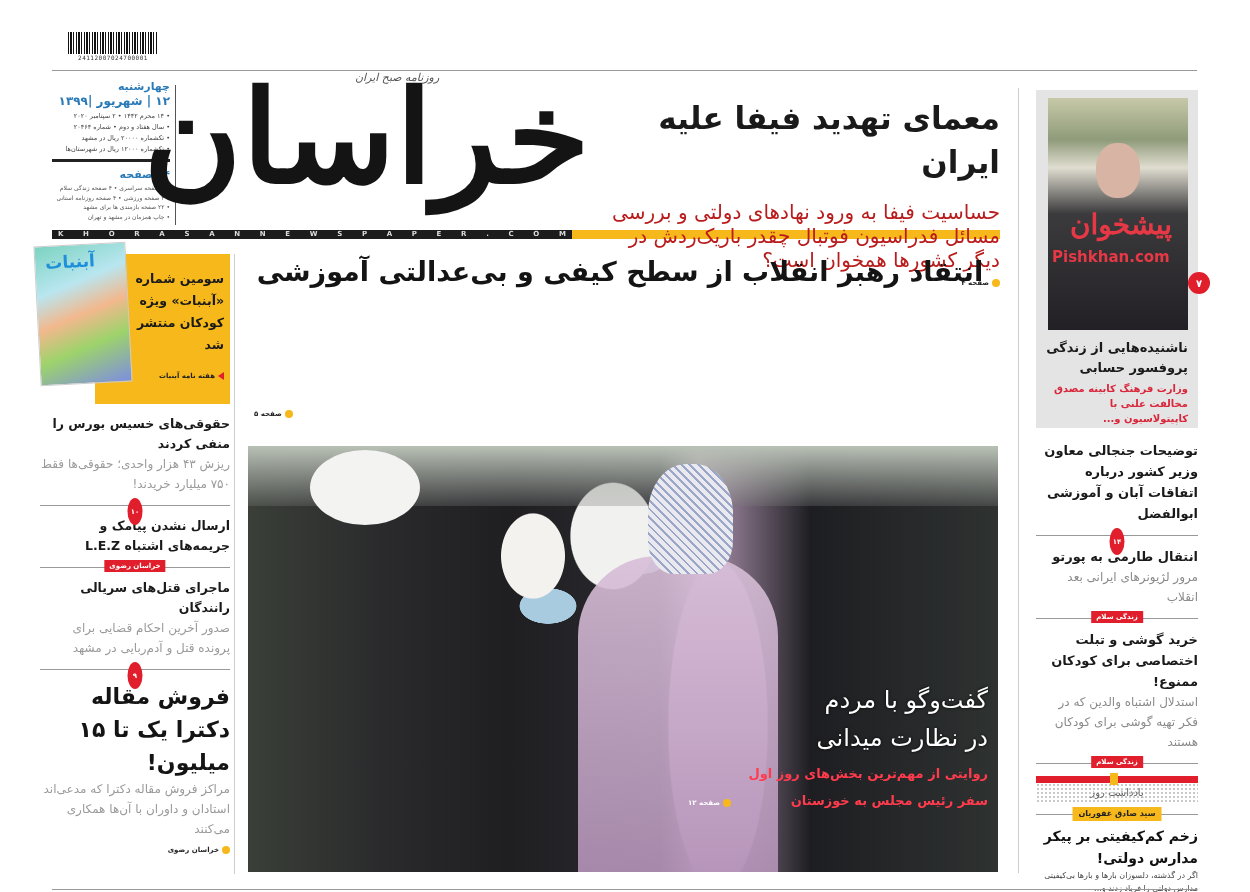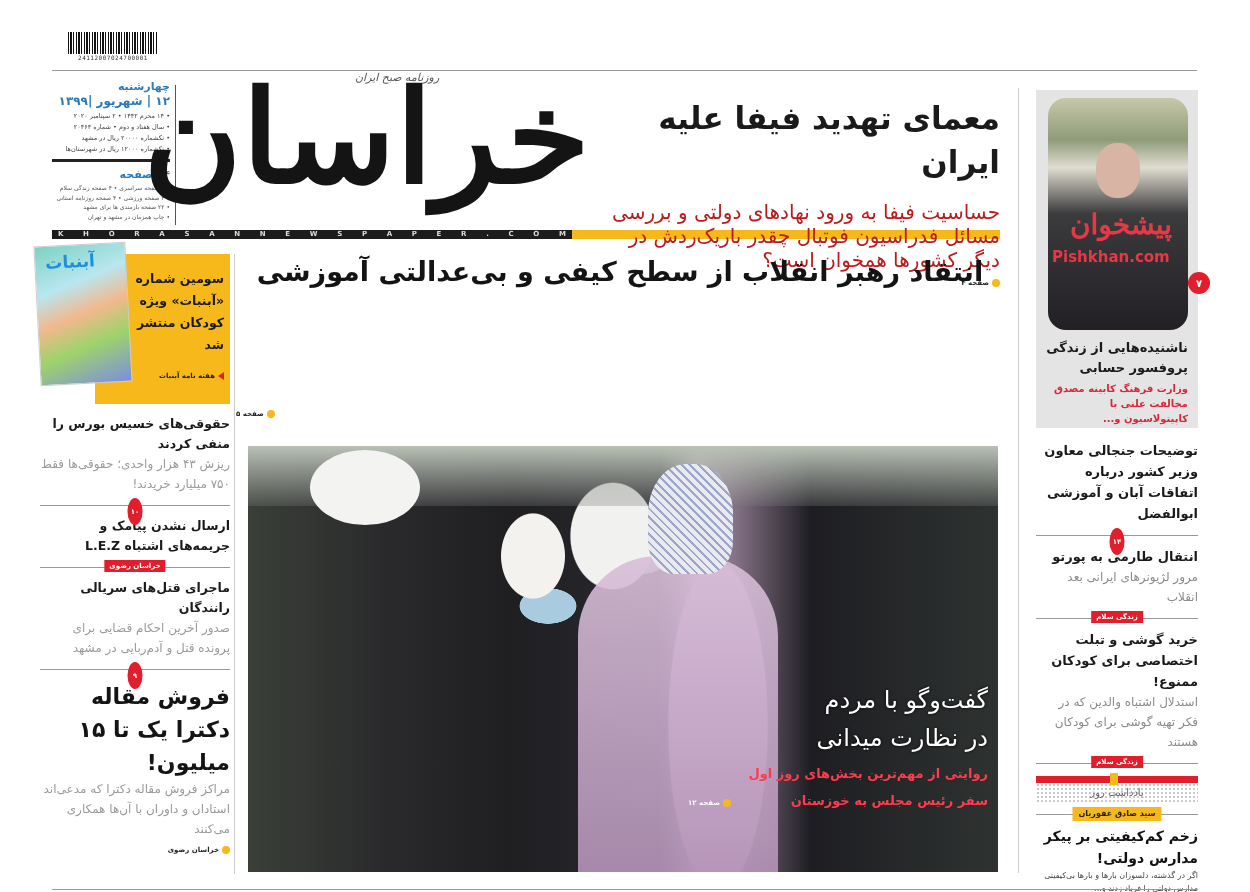--- a/index.html
+++ b/index.html
@@ -36,21 +36,21 @@
   .teaser { left: 600px; top: 96px; width: 400px; }
   .teaser-title { font-size: 31px; font-weight: bold; color: #1a1a1a; line-height: 44px; }
   .teaser-body { font-size: 20px; color: #b91c1c; line-height: 24px; margin-top: 16px; }
   .pageref { display: inline-flex; align-items: center; gap: 3px; font-size: 7px; font-weight: bold; color: #222; direction: rtl; }
   .pageref .dot { width: 8px; height: 8px; border-radius: 50%; background: #f6b81a; display: inline-block; }
 
   
   .col-right { left: 1036px; top: 90px; width: 162px; }
   .vrule-right { left: 1018px; top: 88px; width: 1px; height: 785px; background: #ccc; }
   .profile-box { background: #e4e4e4; padding: 8px 10px 10px; height: 338px; position: relative; }
-  .profile-photo { width: 140px; height: 232px; border-radius: 18px; background: linear-gradient(180deg, #c7c9a8 0%, #8f9b7a 18%, #e0ddd0 30%, #3b3a3c 50%, #222025 100%); position: relative; overflow: hidden; margin-right: 0; }
+  .profile-photo { width: 140px; height: 232px; border-radius: 0; background: linear-gradient(180deg, #c7c9a8 0%, #8f9b7a 18%, #e0ddd0 30%, #3b3a3c 50%, #222025 100%); position: relative; overflow: hidden; margin-right: 0; }
   .profile-face { position: absolute; left: 48px; top: 45px; width: 44px; height: 55px; border-radius: 45%; background: #d7b4a3; }
   .profile-wm { position: absolute; left: 4px; top: 150px; font-size: 15px; font-weight: bold; color: #e73845; }
   .profile-wm-fa { position: absolute; left: 22px; top: 110px; font-size: 28px; font-weight: bold; color: #e73845; font-family: "DejaVu Serif", serif; }
   .badge-num { width: 22px; height: 22px; border-radius: 50%; background: #e11e2b; color: #fff; font-size: 10px; font-weight: bold; display: flex; align-items: center; justify-content: center; }
   .profile-badge { position: absolute; right: -12px; top: 182px; }
   .profile-title { font-size: 13px; font-weight: bold; line-height: 20px; margin-top: 8px; color: #1a1a1a; }
   .profile-sub { font-size: 10px; font-weight: bold; color: #d9263a; line-height: 15px; margin-top: 3px; }
 
   .r-item-title { font-size: 13px; font-weight: bold; line-height: 21px; color: #1a1a1a; }
   .r-item-body { font-size: 12px; color: #8a8a8a; line-height: 20px; }
@@ -77,21 +77,21 @@
   .promo-ref .arrow { width: 0; height: 0; border-top: 4px solid transparent; border-bottom: 4px solid transparent; border-left: 6px solid #e11e2b; transform: rotate(180deg); display: inline-block; }
 
   .l-title { font-size: 12.5px; font-weight: bold; line-height: 20px; color: #1a1a1a; }
   .l-body { font-size: 12px; color: #9a9a9a; line-height: 20px; }
   .big-title { font-size: 22px; font-weight: bold; line-height: 33px; color: #141414; }
 
   
   .main-head { left: 240px; top: 252px; width: 760px; }
   .kicker { font-size: 27px; font-weight: bold; line-height: 40px; color: #141414; text-align: center; }
   .mainline { font-size: 70px; font-weight: bold; line-height: 96px; color: #141414; text-align: center; letter-spacing: -1px; margin-top: 2px; }
-  .main-ref { left: 236px; top: 410px; }
+  .main-ref { left: 254px; top: 410px; }
 
   
   .photo { left: 248px; top: 446px; width: 750px; height: 426px; overflow: hidden;
     background:
       radial-gradient(ellipse 60px 75px at 365px 90px, #f1f1ef 0 70%, transparent 72%),
       radial-gradient(ellipse 45px 60px at 285px 110px, #f4f2ee 0 70%, transparent 72%),
       radial-gradient(ellipse 70px 230px at 470px 280px, #c9a6c8 0 70%, transparent 72%),
       radial-gradient(ellipse 40px 25px at 300px 160px, #a9cbe0 0 70%, transparent 72%),
       radial-gradient(ellipse 35px 25px at 395px 110px, #a9cbe0 0 70%, transparent 72%),
       linear-gradient(90deg, #3a3f38 0%, #2a2a2c 18%, #1f1f22 35%, #2b2b30 55%, #b79bb8 60%, #1e1e22 75%, #2e3230 100%);

